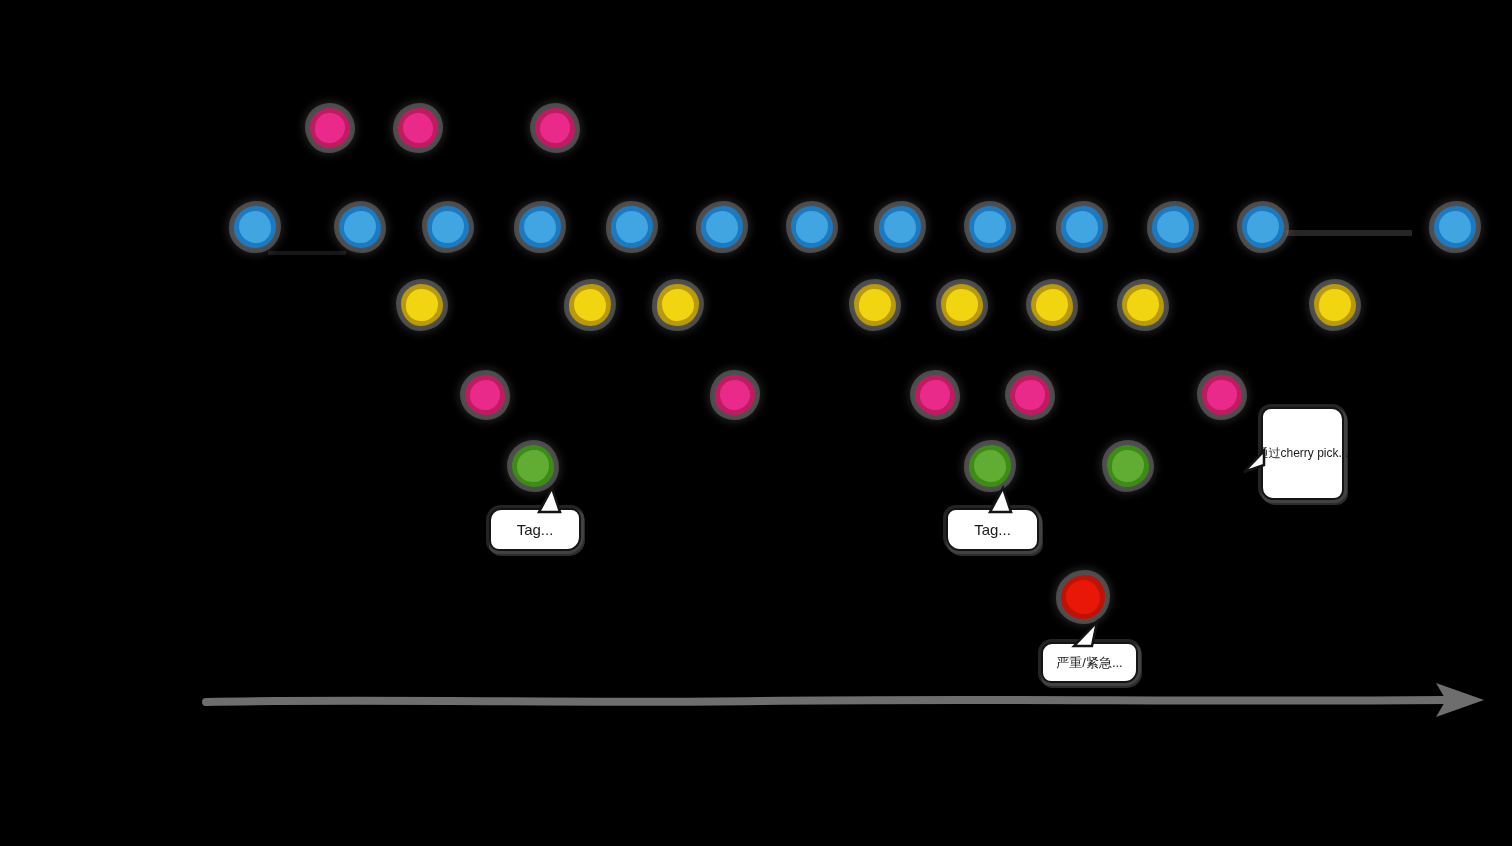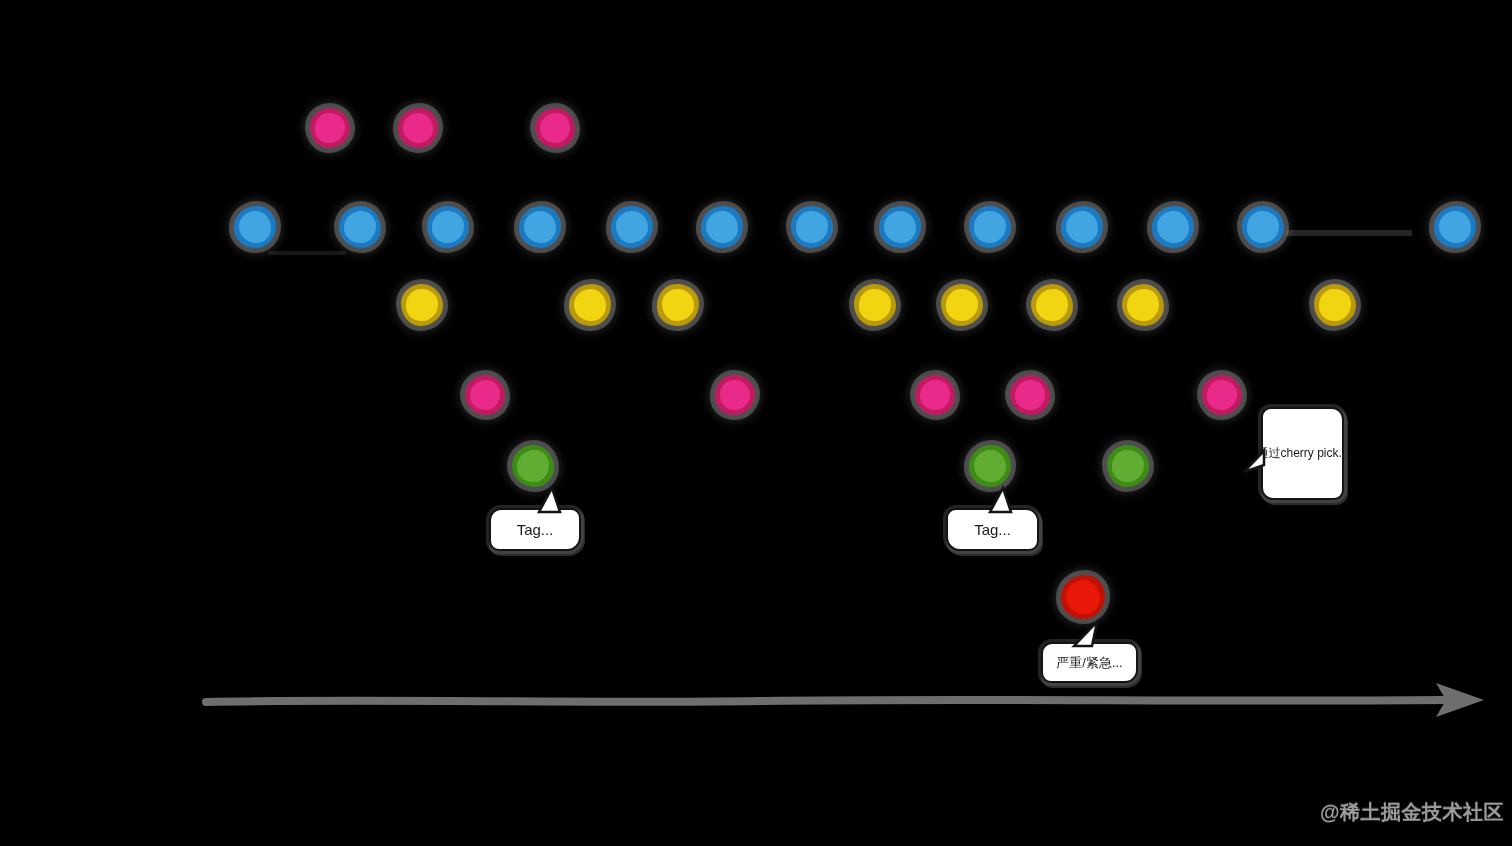--- a/index.html
+++ b/index.html
@@ -180,15 +180,14 @@
     <span>通过cherry pick...</span>
   </div>
 
   <div class="bubble bubble-hotfix">
     <svg class="tail" style="left:28px;top:-24px;" width="30" height="26" viewBox="0 0 30 26">
       <path d="M3,26 L26,2 L21,26 Z" fill="#ffffff" stroke="#141414" stroke-width="2.5"></path>
     </svg>
     <span>严重/紧急...</span>
   </div>
 
-  <div class="watermark">@稀土掘金技术社区</div>
 
 </div>
 
 </body></html>

